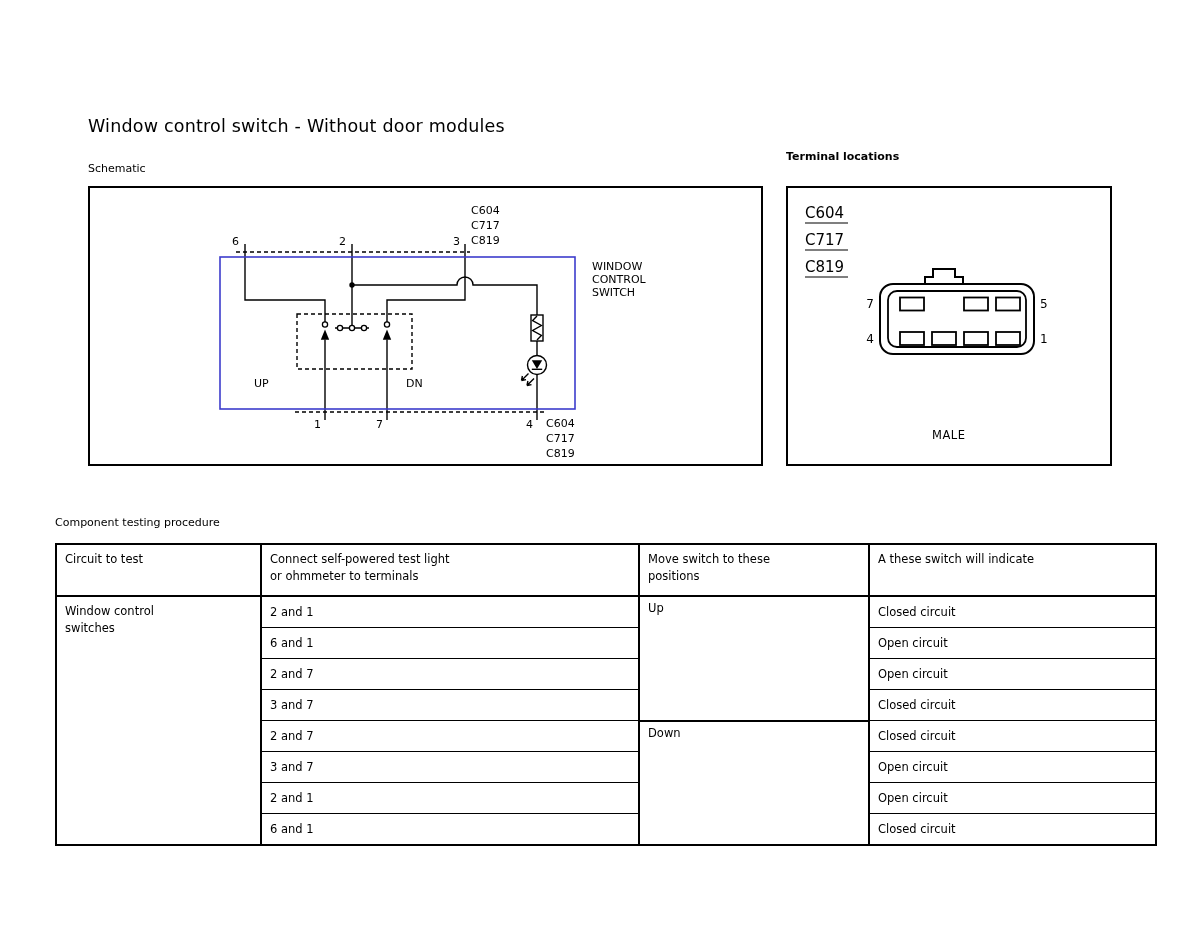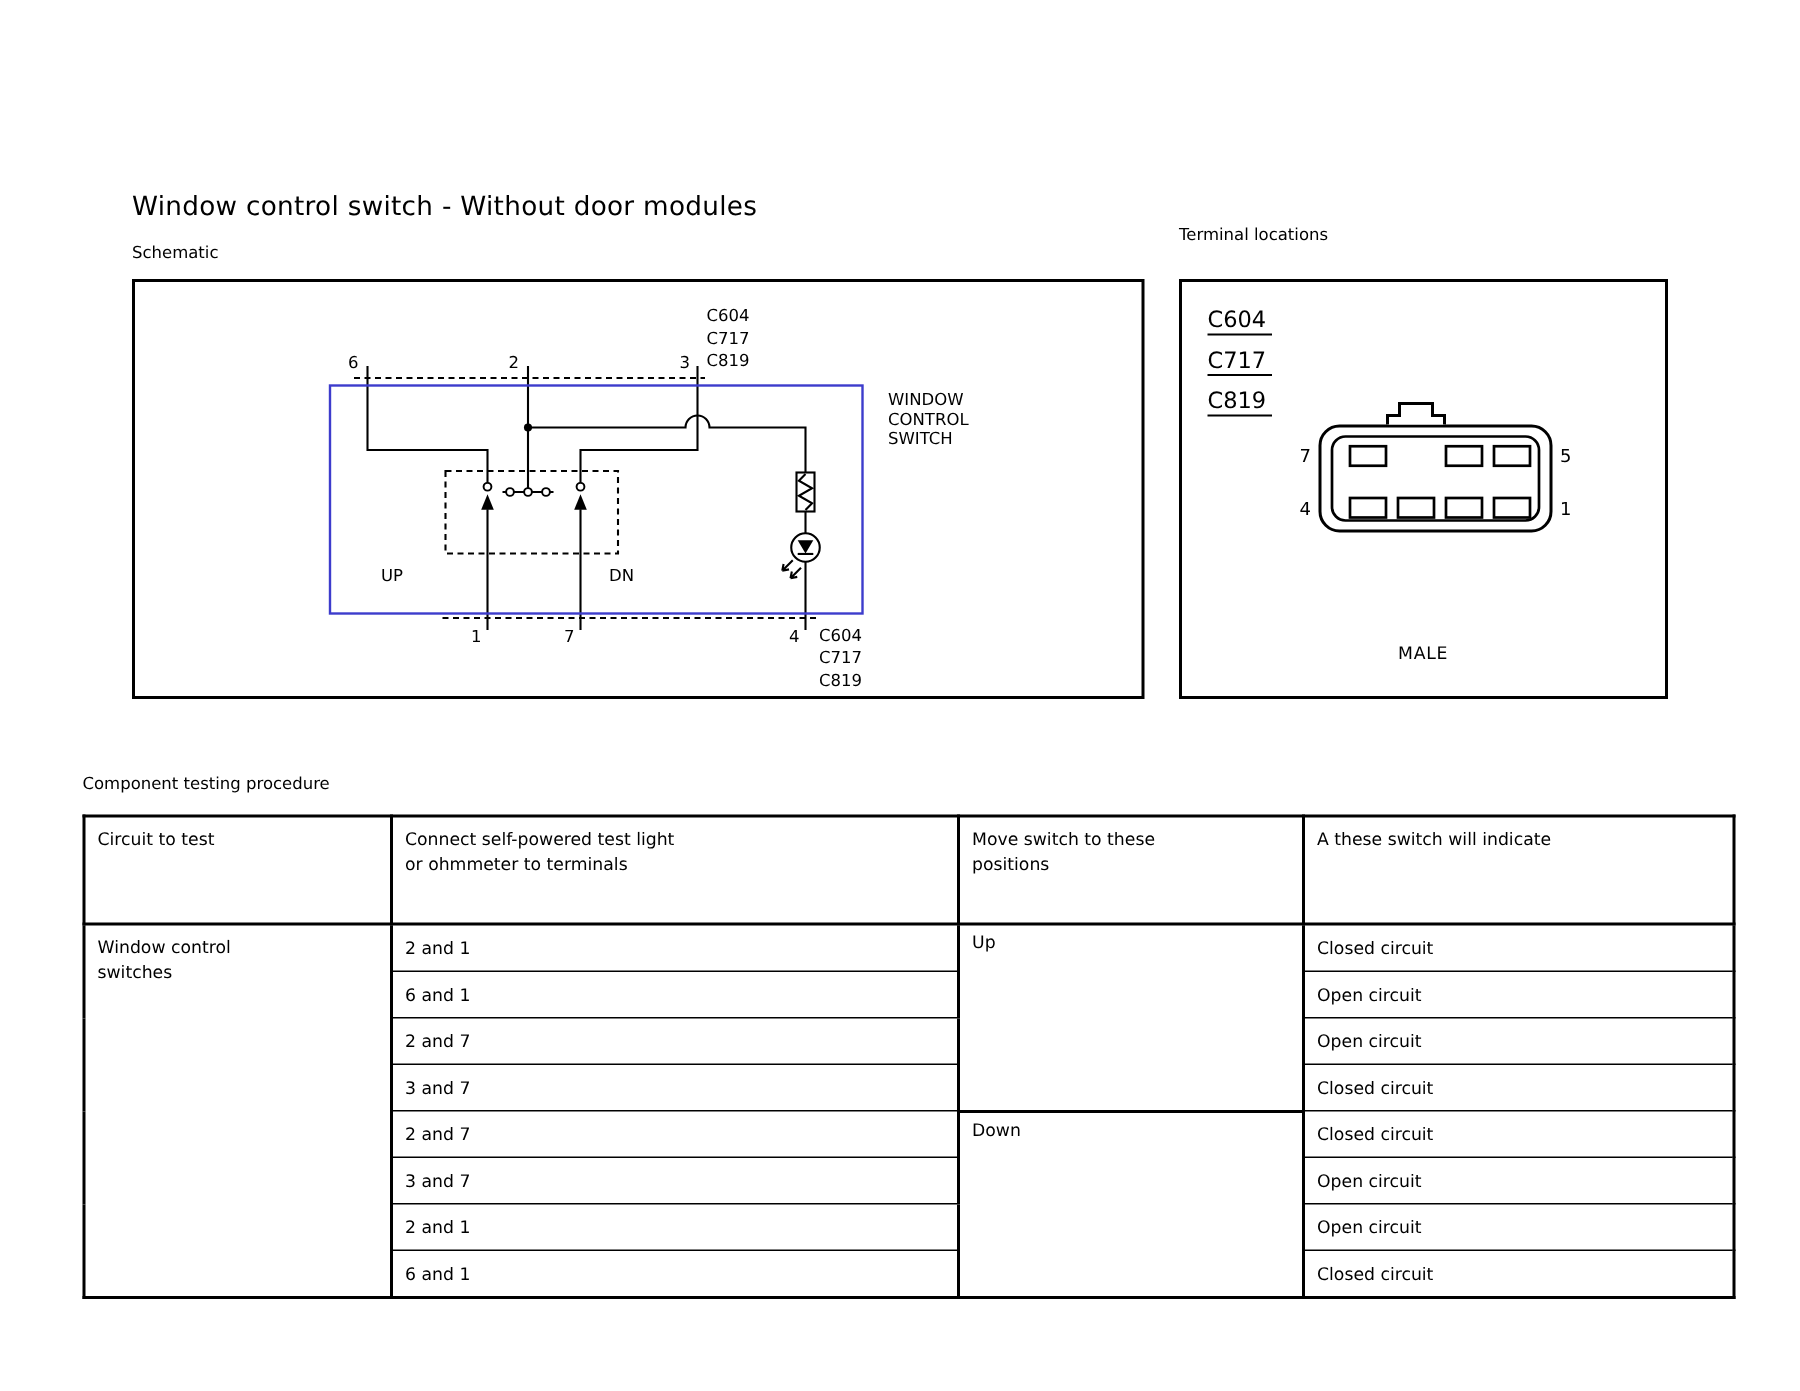--- a/index.html
+++ b/index.html
@@ -3,24 +3,24 @@
 <meta charset="utf-8">
 <style>
   * { box-sizing: border-box; }
   html,body { margin:0; padding:0; }
   body {
     position:relative; width:1200px; height:927px; background:#ffffff;
     font-family:"DejaVu Sans","Liberation Sans",sans-serif; color:#000;
     overflow:hidden;
   }
   .abs { position:absolute; }
-  .page-title { left:88px; top:128px; font-size:17.5px; font-weight:500; letter-spacing:0.2px; }
+  .page-title { left:88px; top:116px; font-size:17.5px; font-weight:500; letter-spacing:0.2px; }
   .section-h { font-size:11px; }
   #schematic-h { left:88px; top:162px; }
-  #terminal-h  { left:786px; top:150px; }
+  #terminal-h  { left:786px; top:150px;font-weight:bold; }
   #testing-h   { left:55px; top:516px; }
   .panel { position:absolute; border:2px solid #000; background:#fff; }
   #schematic-box { left:88px;  top:186px; width:675px; height:280px; }
   #terminal-box  { left:786px; top:186px; width:326px; height:280px; }
   svg { display:block; }
   svg text { font-family:"DejaVu Sans","Liberation Sans",sans-serif; font-size:11px; fill:#000; }
   .w   { stroke:#000; stroke-width:1.4; fill:none; }
   .dash{ stroke-dasharray:4 3; }
   .contact { fill:#fff; stroke:#000; stroke-width:1.3; }
   #schematic-svg .arm { fill:#000; stroke:none; }
@@ -34,21 +34,21 @@
   
   #testing-table {
     position:absolute; left:55px; top:543px; width:1100px;
     border-collapse:collapse; table-layout:fixed;
     border:2px solid #000; font-size:11.5px;
   }
   #testing-table th, #testing-table td {
     font-weight:normal; text-align:left; padding:8px 8px; vertical-align:middle;
   }
   #testing-table thead th {
-    border:2px solid #000; vertical-align:top; padding:6px 8px; height:72px;
+    border:2px solid #000; vertical-align:top; padding:6px 8px; height:52px;
     line-height:1.5;
   }
   #testing-table tbody tr { height:24px; }
   .pre { white-space:pre-line; }
   .b-r  { border-right:2px solid #000; }
   .b-b1 { border-bottom:1.5px solid #000; }
   .b-b2 { border-bottom:2px solid #000; }
   .cell-circuit  { vertical-align:top !important; padding-top:6px !important; line-height:1.5; }
   .cell-position { vertical-align:top !important; padding-top:4px !important; }
 </style>

